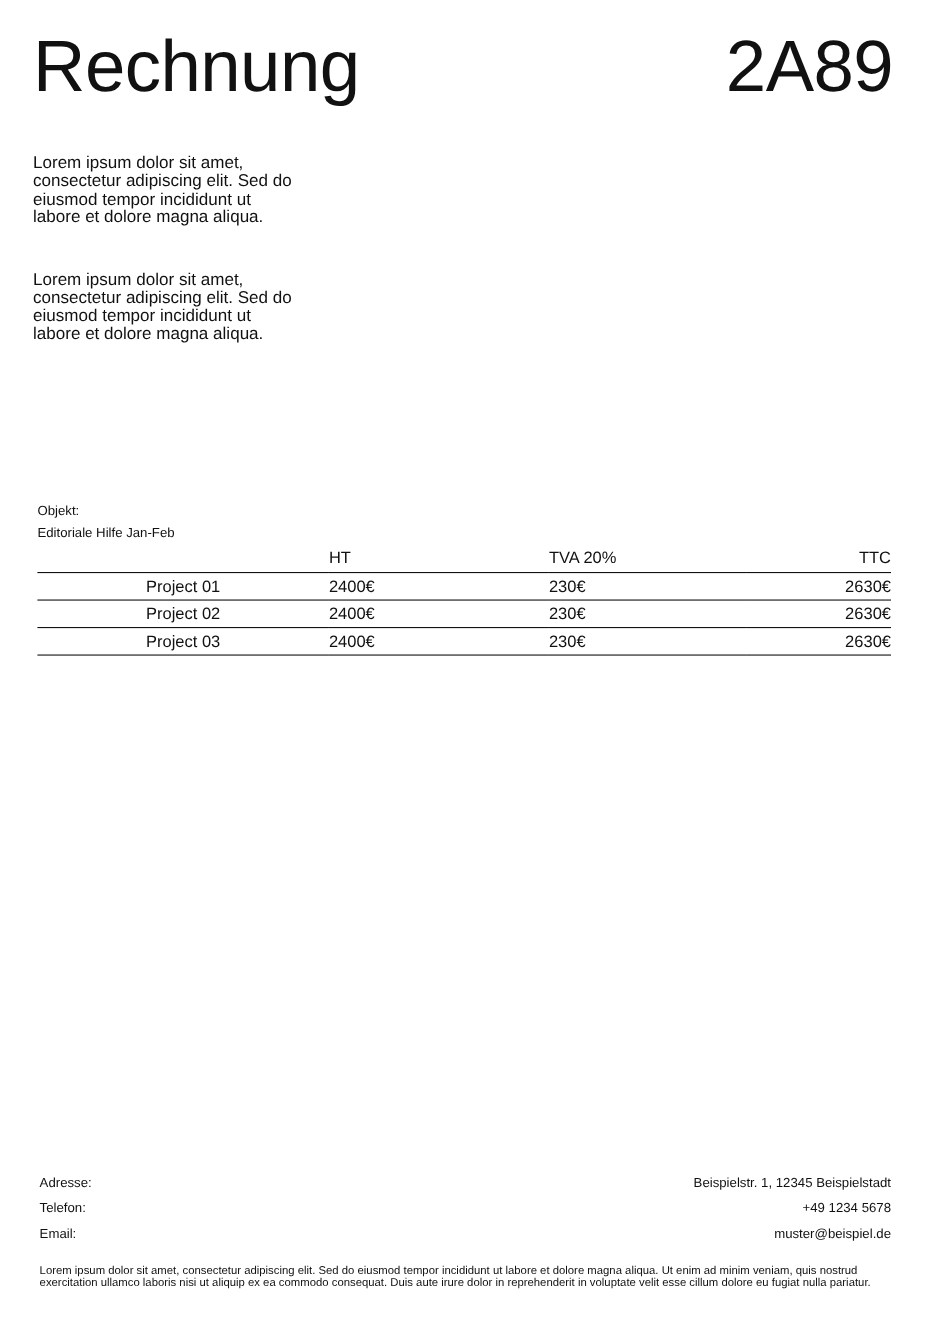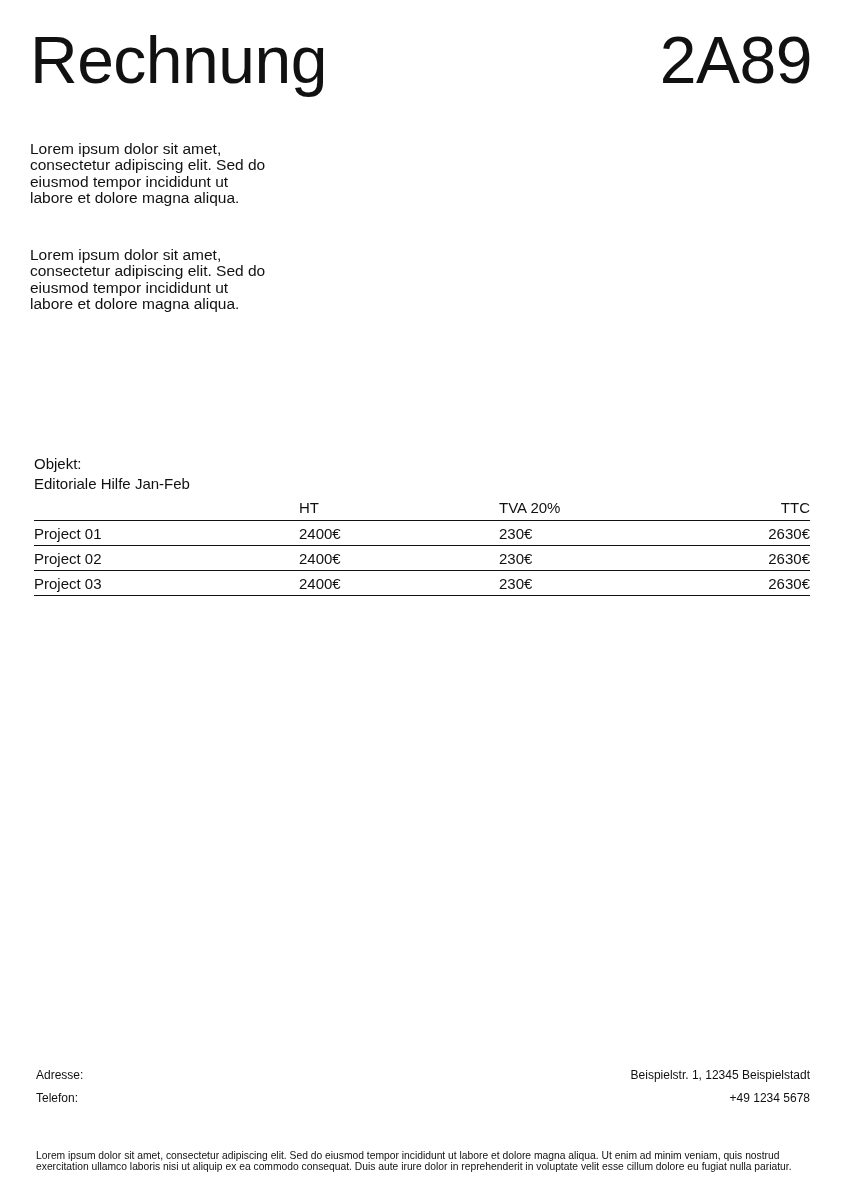--- a/index.html
+++ b/index.html
@@ -44,21 +44,21 @@
       line-height: 16.3px;
       margin: 0;
     }
     .para1 { top: 141px; }
     .para2 { top: 247px; }
 
     .objekt {
       position: absolute;
       left: 34px;
       top: 454px;
-      font-size: 15px;
+      font-size: 12px;
       line-height: 20px;
     }
 
     .table {
       position: absolute;
       left: 34px;
       top: 494px;
       width: 776px;
       border-collapse: collapse;
       font-size: 15px;
@@ -69,21 +69,21 @@
       font-weight: normal;
       vertical-align: middle;
     }
     .table thead th {
       height: 26px;
       border-bottom: 1.5px solid #111;
     }
     .table tbody tr.item td {
       border-bottom: 1.5px solid #111;
     }
-    .c-name { width: 265px; text-align: left; }
+    .c-name { width: 265px; text-align: center; }
     .c-ht   { width: 200px; text-align: left; }
     .c-ht span { display: inline-block; width: 44px; text-align: left; }
     .c-tva  { width: 180px; text-align: left; }
     .c-ttc  { text-align: right; }
 
     .contact {
       position: absolute;
       left: 36px;
       top: 1064px;
       width: 774px;
@@ -152,15 +152,19 @@
 
 <div class="contact">
   <div class="contact-row">
     <span>Adresse:</span>
     <span>Beispielstr. 1, 12345 Beispielstadt</span>
   </div>
   <div class="contact-row">
     <span>Telefon:</span>
     <span>+49 1234 5678</span>
   </div>
+  <div class="contact-row">
+    <span>Email:</span>
+    <span>muster@beispiel.de</span>
+  </div>
 </div>
 
 <p class="fineprint">Lorem ipsum dolor sit amet, consectetur adipiscing elit. Sed do eiusmod tempor incididunt ut labore et dolore magna aliqua. Ut enim ad minim veniam, quis nostrud exercitation ullamco laboris nisi ut aliquip ex ea commodo consequat. Duis aute irure dolor in reprehenderit in voluptate velit esse cillum dolore eu fugiat nulla pariatur.</p>
 
 </body></html>

